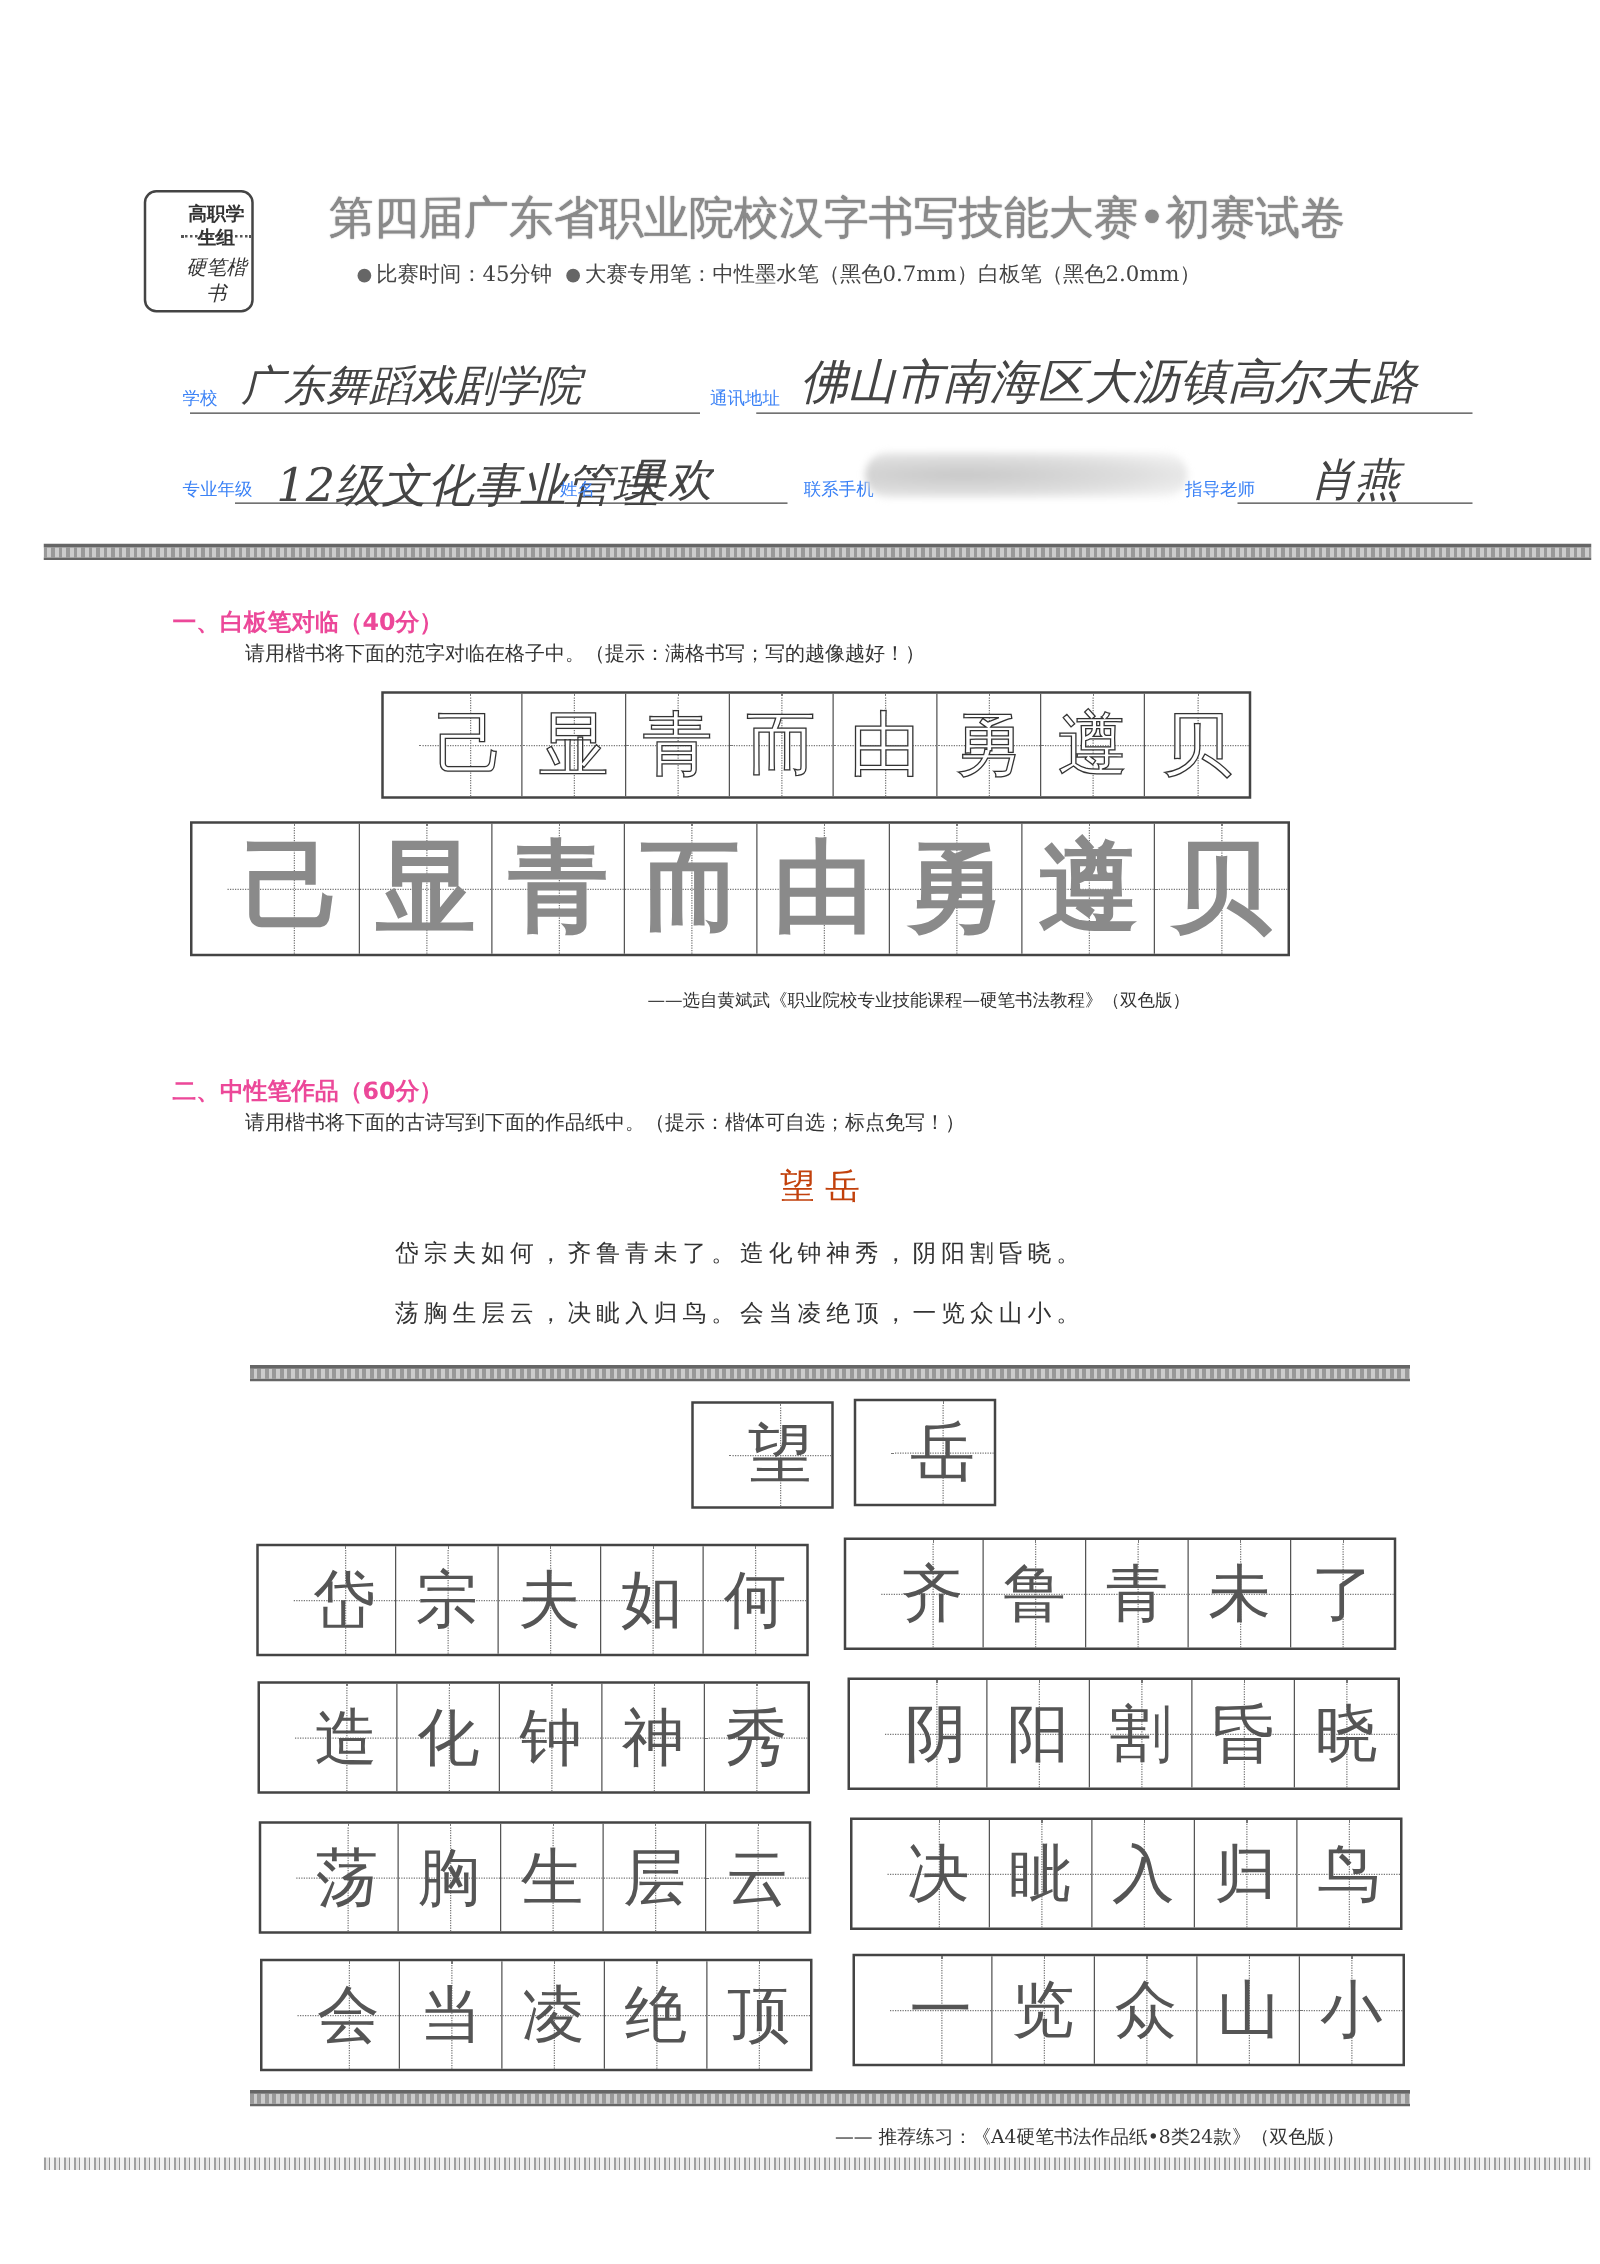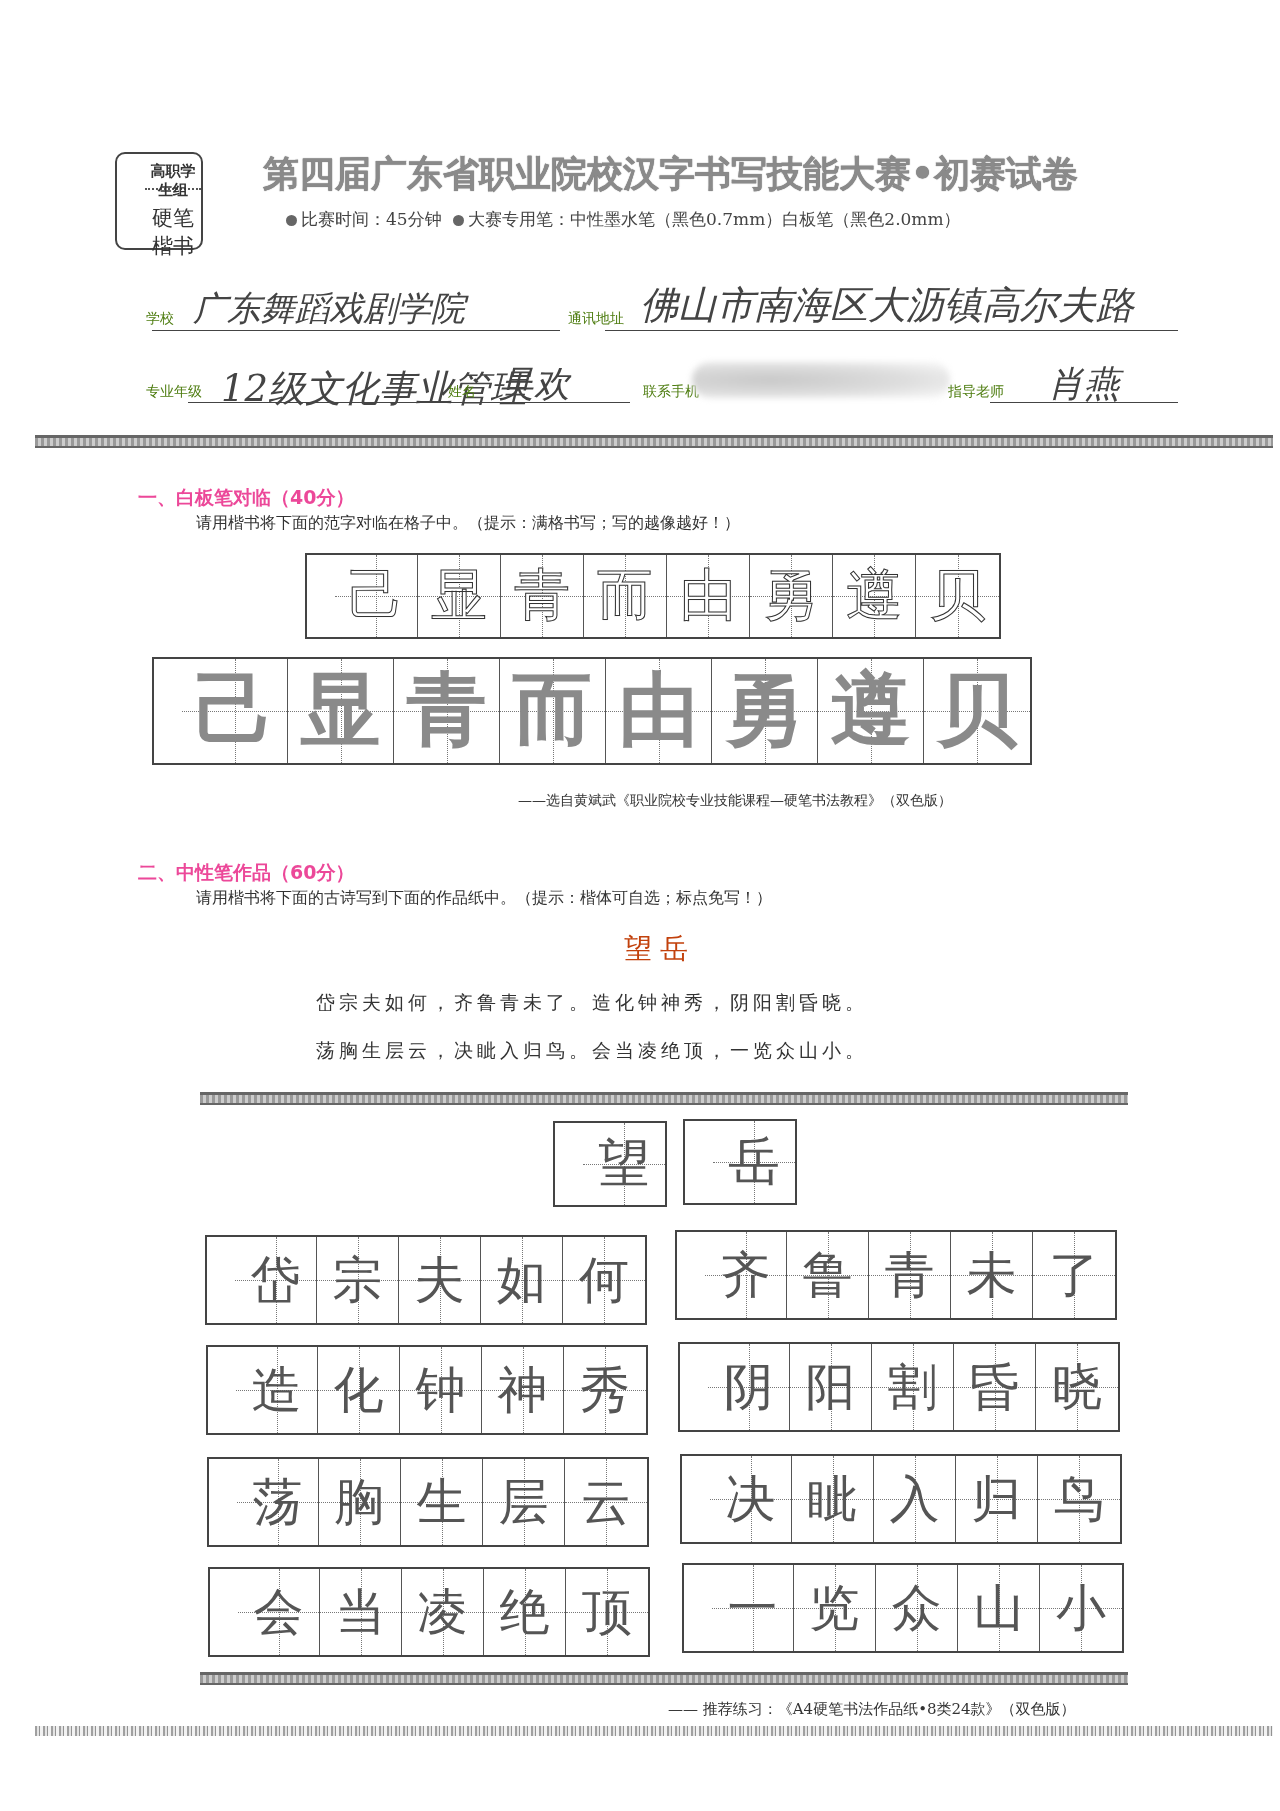--- a/index.html
+++ b/index.html
@@ -5,29 +5,29 @@
   html, body { margin: 0; padding: 0; background: #ffffff; }
   body { width: 1280px; height: 1811px; position: relative; overflow: hidden;
          font-family: "DejaVu Sans", sans-serif; color: #333; }
   .abs { position: absolute; padding-left: 28px; }
 
   
   .badge { left: 115px; top: 152px; width: 88px; height: 98px; border: 2px solid #444;
            border-radius: 10px; box-sizing: border-box; text-align: center; background: #fff; }
   .badge .b1 { font-family: "DejaVu Sans", sans-serif; font-size: 15px; font-weight: bold; color: #333;
                padding-top: 8px; height: 36px; border-bottom: 2px dotted #555; box-sizing: border-box; }
-  .badge .b2 { font-family: "DejaVu Serif", serif; font-size: 21px; color: #333; padding-top: 14px; }
-
-  .title { left: 235px; top: 150px; font-family: "DejaVu Sans", sans-serif; font-weight: bold;
+  .badge .b2 { font-family: "DejaVu Serif", serif; font-size: 16px; font-style: italic; color: #333; padding-top: 14px; }
+
+  .title { left: 235px; top: 150px; font-family: "DejaVu Sans", sans-serif; font-weight: normal;
            font-size: 36px; letter-spacing: 0px; color: #8a8a8a; text-shadow: 0 0 1px #555; white-space: nowrap; }
   .subtitle { left: 258px; top: 208px; font-size: 17px; color: #444; white-space: nowrap; font-family: "DejaVu Serif", serif; }
   .subtitle .dot { display:inline-block; width: 11px; height: 11px; border-radius: 50%; background:#666; margin-right: 4px; vertical-align: middle; }
 
   
-  .flabel { font-size: 14px; color: #4d7c0f; white-space: nowrap; }
+  .flabel { font-size: 14px; color: #3b82f6; white-space: nowrap; }
   .fline { border-bottom: 1.5px solid #444; height: 0; }
   .hand { font-family: "DejaVu Serif", serif; font-style: italic; color: #444; white-space: nowrap; }
   .blur { left: 692px; top: 362px; width: 230px; height: 36px; border-radius: 18px;
           background: radial-gradient(ellipse at 30% 50%, #c8c8c8 0%, #dedede 55%, #fafafa 100%); filter: blur(3px); }
 
   .rule-double { left: 35px; width: 1210px; height: 8px; border-top: 3px solid #666; border-bottom: 2px solid #666;
                  background: repeating-linear-gradient(90deg, #999 0 3px, #ccc 3px 6px); }
 
   .sec-head { font-size: 19px; font-weight: bold; color: #ec4899; white-space: nowrap; }
   .sec-desc { font-family: "DejaVu Serif", serif; font-size: 16px; color: #333; white-space: nowrap; }

